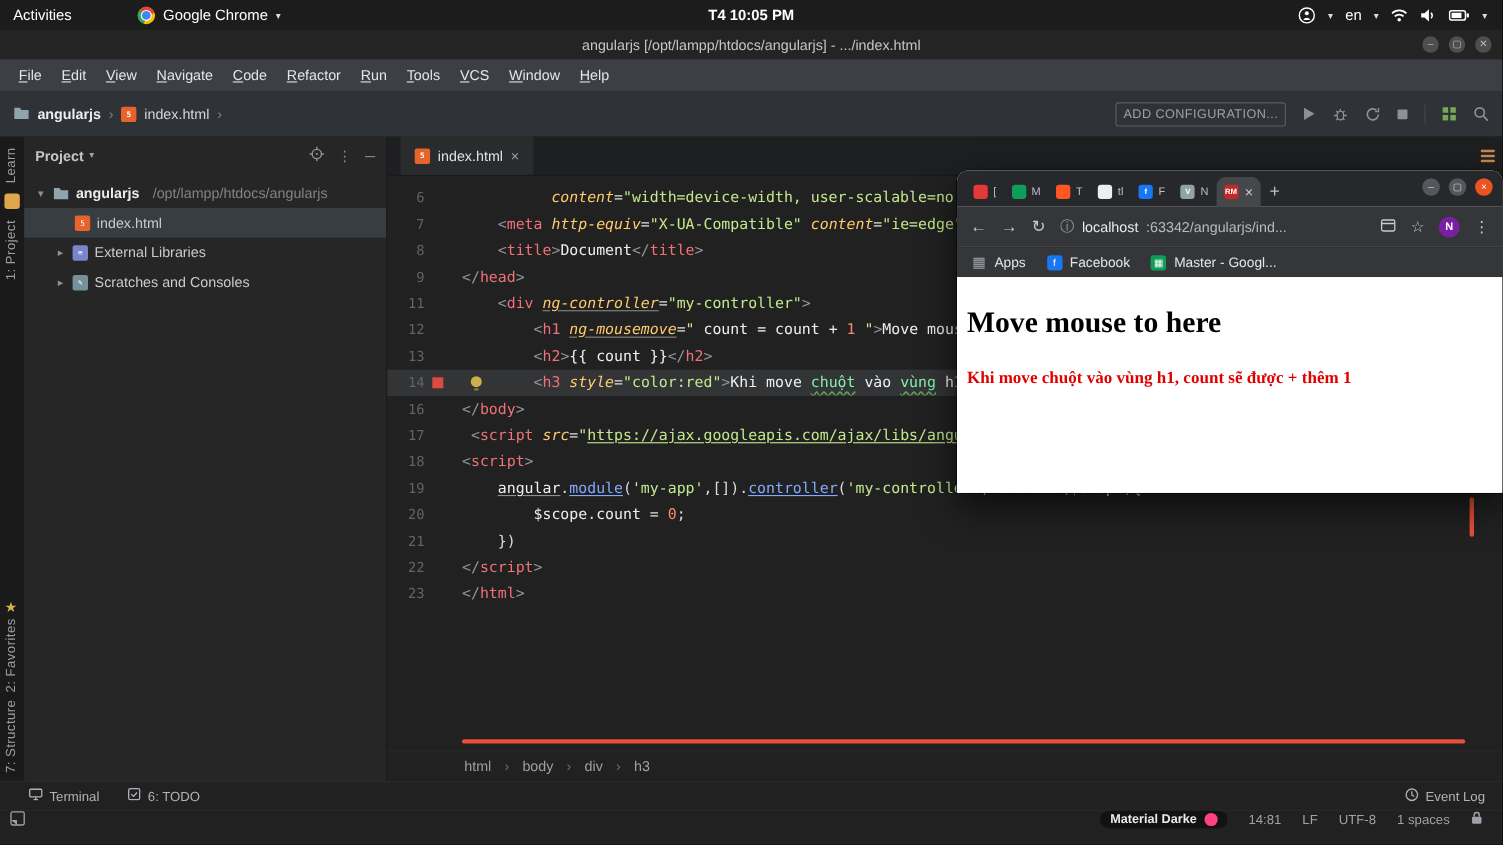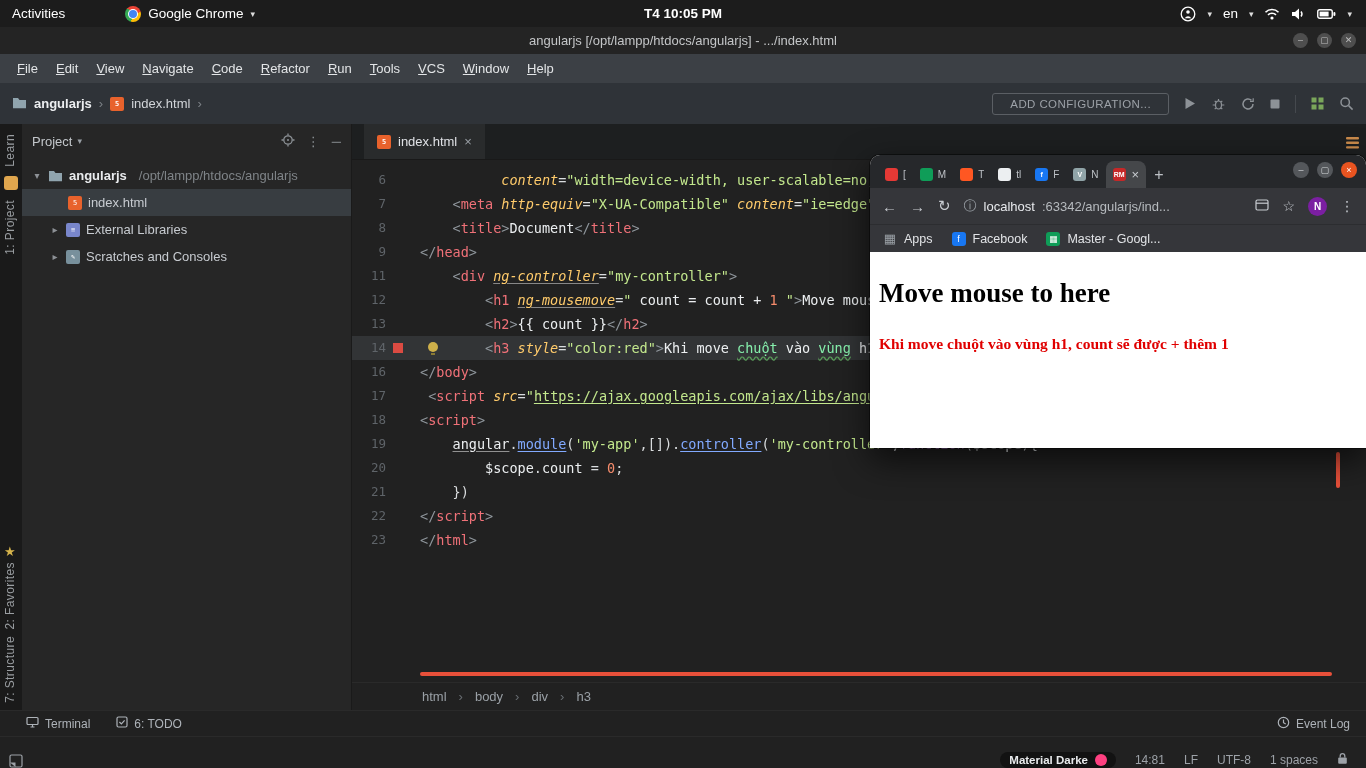--- a/index.html
+++ b/index.html
@@ -28,36 +28,36 @@
   .menu-item { padding:0 9px; cursor:default; }
   .menu-item u { text-decoration:underline; }
 
   
   .navbar { position:absolute; left:0; top:83px; width:1366px; height:41px; background:#2f3338; display:flex; align-items:center; padding:0 12px; z-index:40; }
   .crumbs { display:flex; align-items:center; gap:7px; color:#d2d5d9; font-size:13px; }
   .crumb-strong { font-weight:bold; color:#eceef0; }
   .nav-sep { color:#7c8186; font-size:13px; }
   .mini-file { width:14px; height:14px; border-radius:2px; background:#e8622c; color:#fff; font-size:7px; font-weight:bold; display:flex; align-items:center; justify-content:center; font-family:"DejaVu Sans Mono",monospace; }
   .run-controls { margin-left:auto; display:flex; align-items:center; gap:15px; color:#8d9297; }
-  .add-config { border:1px solid #5b5f64; border-radius:3px; padding:4px 17px; color:#9ca1a7; font-size:11.5px; letter-spacing:.4px; }
+  .add-config { border:1px solid #5b5f64; border-radius:3px; padding:4px 6px; color:#9ca1a7; font-size:11.5px; letter-spacing:.4px; }
   .vsep { width:1px; height:18px; background:#45494e; }
   .nav-ic { display:flex; align-items:center; }
   .grid-green { color:#7aa65a; }
 
   
   .leftstrip { position:absolute; left:0; top:124px; width:22px; height:586px; background:#1a1a1a; z-index:5; }
   .vlabel { position:absolute; left:3px; writing-mode:vertical-rl; transform:rotate(180deg); color:#9a9ea2; font-size:12px; letter-spacing:.4px; white-space:nowrap; }
   .strip-icon { position:absolute; left:4px; width:14px; height:14px; border-radius:3px; }
   .learn-ic { background:#e0a64e; }
   .star-ic { color:#d6b44c; font-size:13px; left:4px; position:absolute; }
 
   
   .project-panel { position:absolute; left:22px; top:124px; width:330px; height:586px; background:#262626; border-right:1px solid #1a1a1a; z-index:5; color:#c7cbd0; font-size:13px; }
   .pp-header { height:34px; display:flex; align-items:center; gap:5px; padding:0 10px; color:#c3c7cb; }
-  .pp-title { font-weight:normal;text-align:center; }
+  .pp-title { font-weight:bold;text-align:center; }
   .pp-icons { margin-left:auto; display:flex; align-items:center; gap:12px; color:#8d9297; }
   .pp-min { font-size:13px; }
   .tree { padding-top:4px; }
   .tree-row { height:27px; display:flex; align-items:center; gap:6px; white-space:nowrap; }
   .tw { color:#8d9196; font-size:10px; width:10px; text-align:center; }
   .tree-root-name { font-weight:bold; color:#e9ebed; }
   .tree-path { color:#7f8488; margin-left:6px; }
   .tree-row.selected { background:#383d41; }
   .ic-folder { display:flex; }
   .ic-sq { width:14px; height:14px; border-radius:2px; color:#fff; font-size:7px; display:flex; align-items:center; justify-content:center; font-family:"DejaVu Sans Mono",monospace; }
@@ -93,21 +93,21 @@
   .tk-typo { color:#86efac; text-decoration:underline wavy #5a9e5a; text-underline-offset:3px; }
   .h-scroll { position:absolute; left:68px; right:34px; bottom:34px; height:4px; background:#e8503a; border-radius:2px; }
   .v-scroll { position:absolute; right:26px; top:328px; width:4px; height:36px; background:#e8503a; border-radius:2px; }
   .e-crumbs { position:absolute; left:0; right:0; bottom:0; height:28px; border-top:1px solid #2a2a2a; display:flex; align-items:center; gap:12px; padding-left:70px; color:#9aa0a6; font-size:13px; background:#212121; }
   .crumb-sep { color:#686d72; }
 
   
   .bottom-row { position:absolute; left:0; top:710px; width:1366px; height:26px; background:#212121; border-top:1px solid #2a2a2a; display:flex; align-items:center; font-size:12px; color:#aeb3b9; z-index:6; }
   .br-item { display:flex; align-items:center; gap:6px; margin-left:26px; }
   .br-right { margin-left:auto; display:flex; align-items:center; gap:6px; padding-right:16px; }
-  .status-bar { position:absolute; left:0; top:736px; width:1366px; height:32px; background:#212121; border-top:1px solid #2a2a2a; display:flex; align-items:flex-end; font-size:12px; color:#9da2a8; z-index:6; }
+  .status-bar { position:absolute; left:0; top:736px; width:1366px; height:32px; background:#212121; border-top:1px solid #2a2a2a; display:flex; align-items:flex-start; font-size:12px; color:#9da2a8; z-index:6; }
   .sb-left { padding-left:9px; display:flex; align-items:center; }
   .sb-right { margin-left:auto; display:flex; align-items:center; gap:19px; padding-right:18px; }
   .theme-chip { display:flex; align-items:center; gap:7px; background:#121212; border-radius:10px; padding:2px 9px; color:#e8eaec; font-weight:bold; font-size:11.5px; }
   .pink-dot { width:12px; height:12px; border-radius:50%; background:#ff4081; }
 
   
   .chrome-win { position:absolute; left:870px; top:155px; width:496px; height:293px; z-index:30; border-radius:10px 10px 0 0; box-shadow:0 12px 34px rgba(0,0,0,.65), 0 0 0 1px rgba(0,0,0,.45); background:#fff; }
   .cr-tabstrip { position:relative; height:33px; background:#26282b; border-radius:10px 10px 0 0; display:flex; align-items:flex-end; padding:0 4px 0 8px; }
   .cr-tab { height:27px; display:flex; align-items:center; gap:5px; padding:0 7px; color:#bdc1c6; font-size:10px; }
   .cr-tab.active { background:#45474a; border-radius:8px 8px 0 0; color:#e8eaed; }

